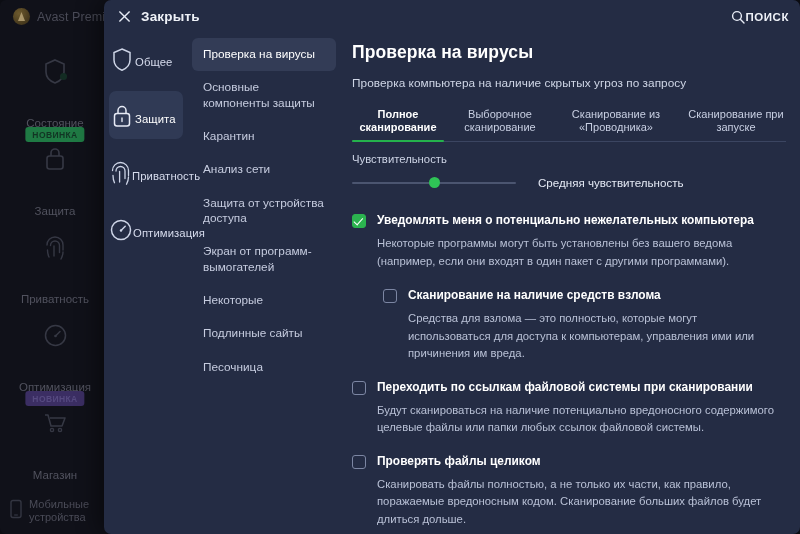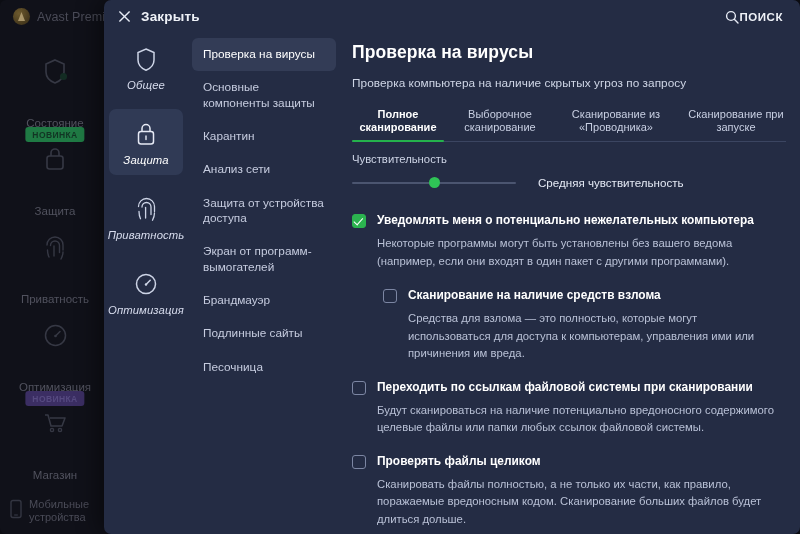--- a/index.html
+++ b/index.html
@@ -155,21 +155,21 @@
   }
   .close-x { width: 13px; height: 13px; display:block; }
   .close-label {
     color: #eef1f7;
     font-size: 13.5px;
     font-weight: bold;
     letter-spacing: .2px;
   }
   .search-btn {
     position: absolute;
-    right: 12px; top: 7px;
+    right: 6px; top: 7px;
     display: flex;
     align-items: center;
     cursor: pointer;
     padding: 3px 5px;
   }
   .search-label {
     color: #eef1f7;
     font-size: 11.5px;
     font-weight: bold;
     letter-spacing: .55px;
@@ -181,26 +181,24 @@
     left: 0; top: 34px;
     width: 84px;
     height: 500px;
   }
   .rail-item {
     position: relative;
     width: 74px;
     margin: 0 auto;
     border-radius: 7px;
     display: flex;
-    flex-direction: column;
     align-items: center;
     padding: 11px 0 9px;
     box-sizing: border-box;
     cursor: pointer;
-    font-style: italic;
   }
   .rail-item + .rail-item { margin-top: 9px; }
   .rail-item.active { background: #303a55; }
   .rail-ico {
     width: 26px; height: 28px;
     display: flex; align-items: center; justify-content: center;
   }
   .rail-ico svg { display: block; }
   .rail-label {
     margin-top: 6px;
@@ -536,21 +534,21 @@
       </div>
     </div>
 
     <div class="sublist">
       <div class="sub-item active">Проверка на вирусы</div>
       <div class="sub-item">Основные компоненты защиты</div>
       <div class="sub-item">Карантин</div>
       <div class="sub-item">Анализ сети</div>
       <div class="sub-item">Защита от устройства доступа</div>
       <div class="sub-item">Экран от программ-вымогателей</div>
-      <div class="sub-item">Брандмауэр</div>
+      <div class="sub-item">Некоторые</div>
       <div class="sub-item">Подлинные сайты</div>
       <div class="sub-item">Песочница</div>
     </div>
 
     <div class="pane">
       <div class="pane-title">Проверка на вирусы</div>
       <div class="pane-sub">Проверка компьютера на наличие скрытых угроз по запросу</div>
 
       <div class="tabs">
         <div class="tab active">Полное сканирование</div>

